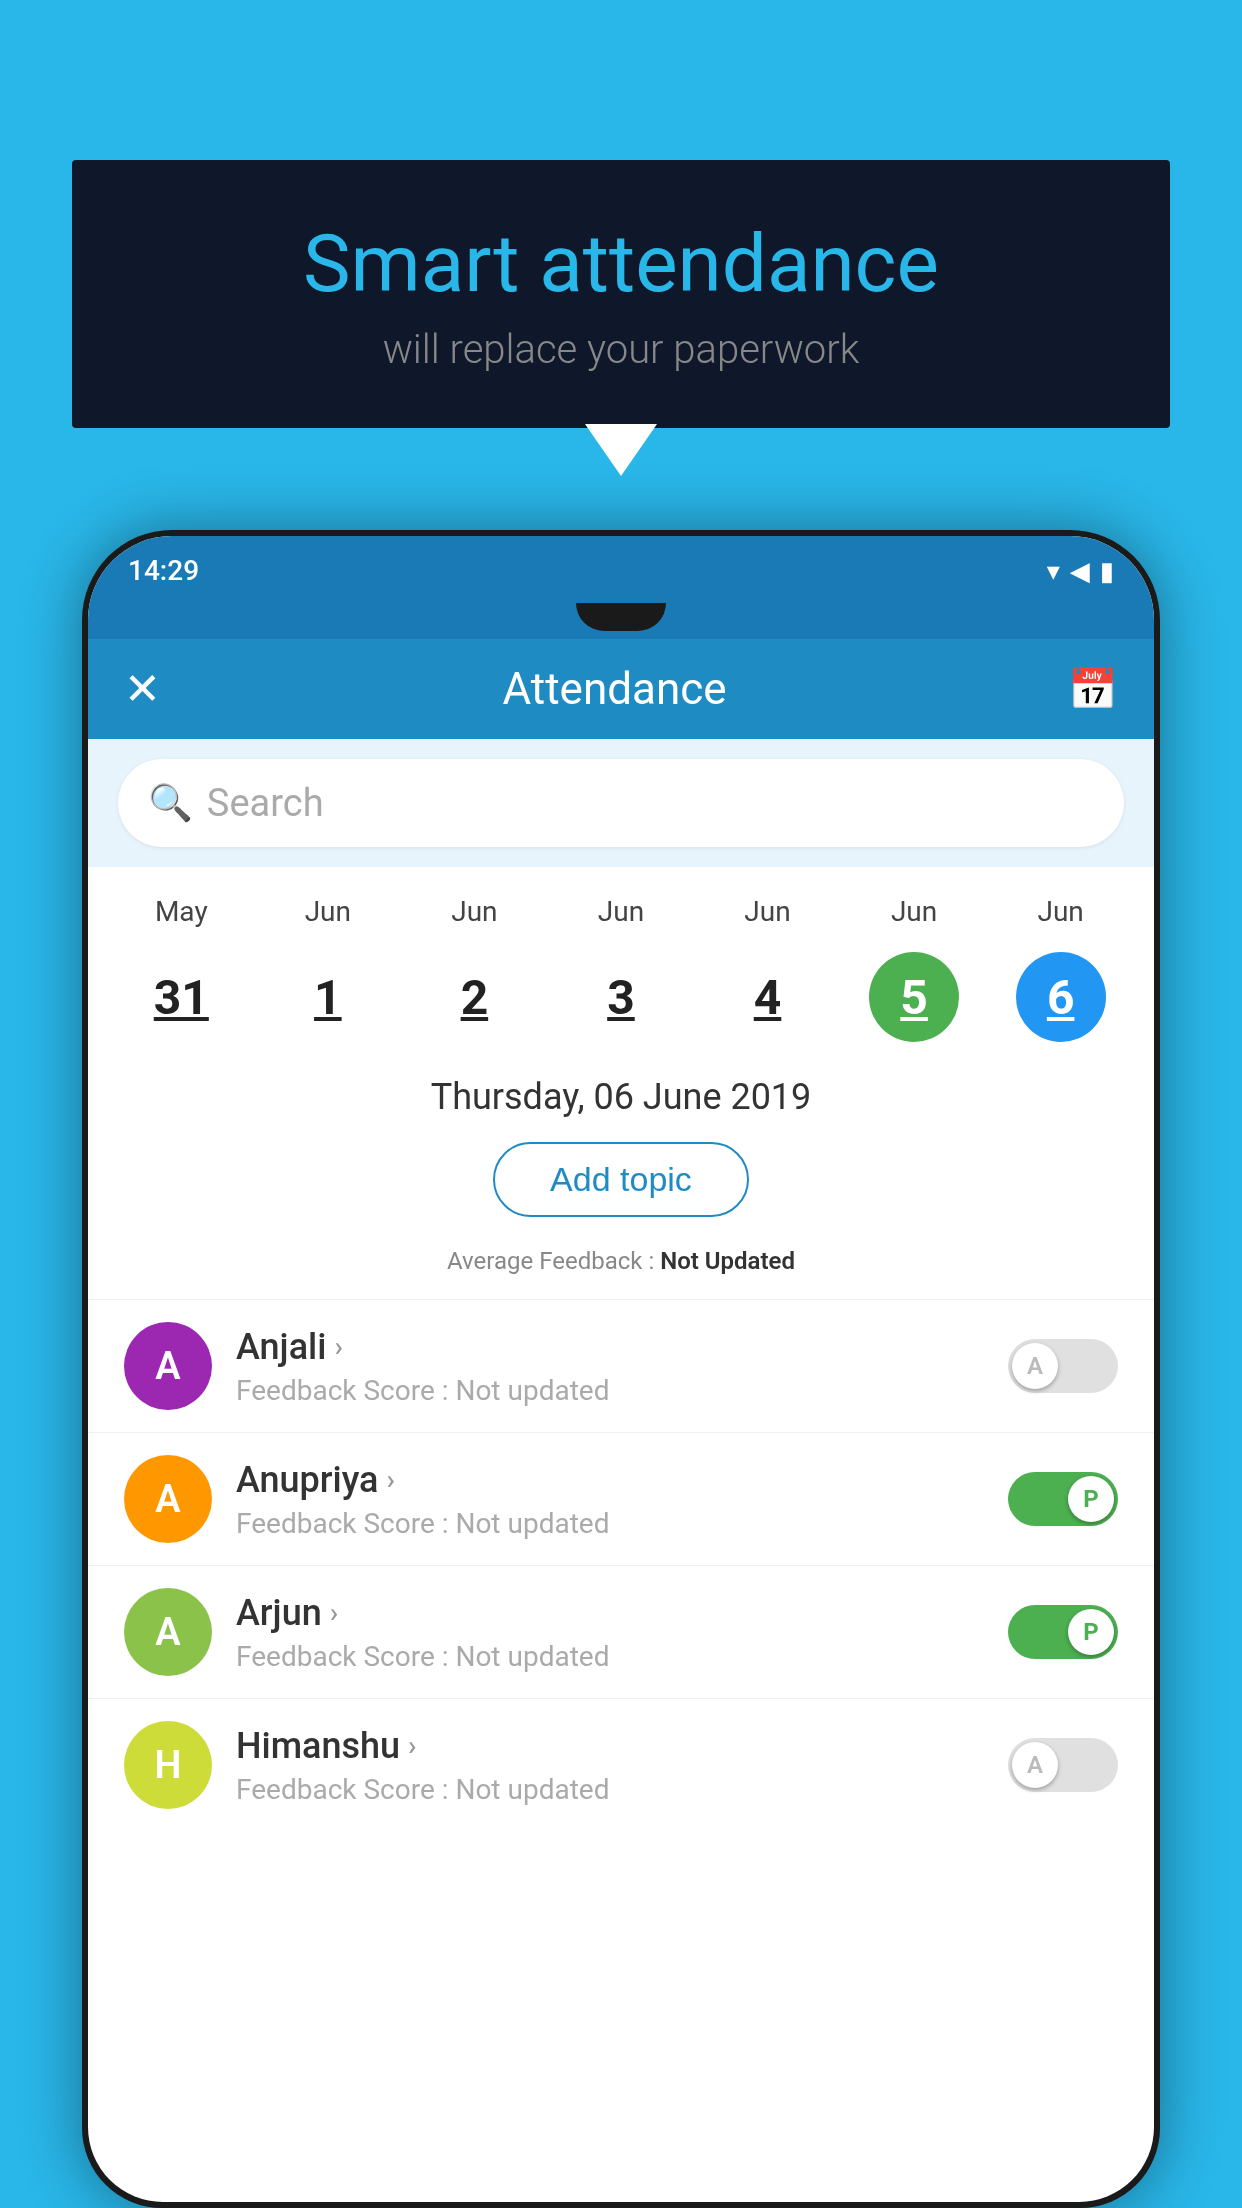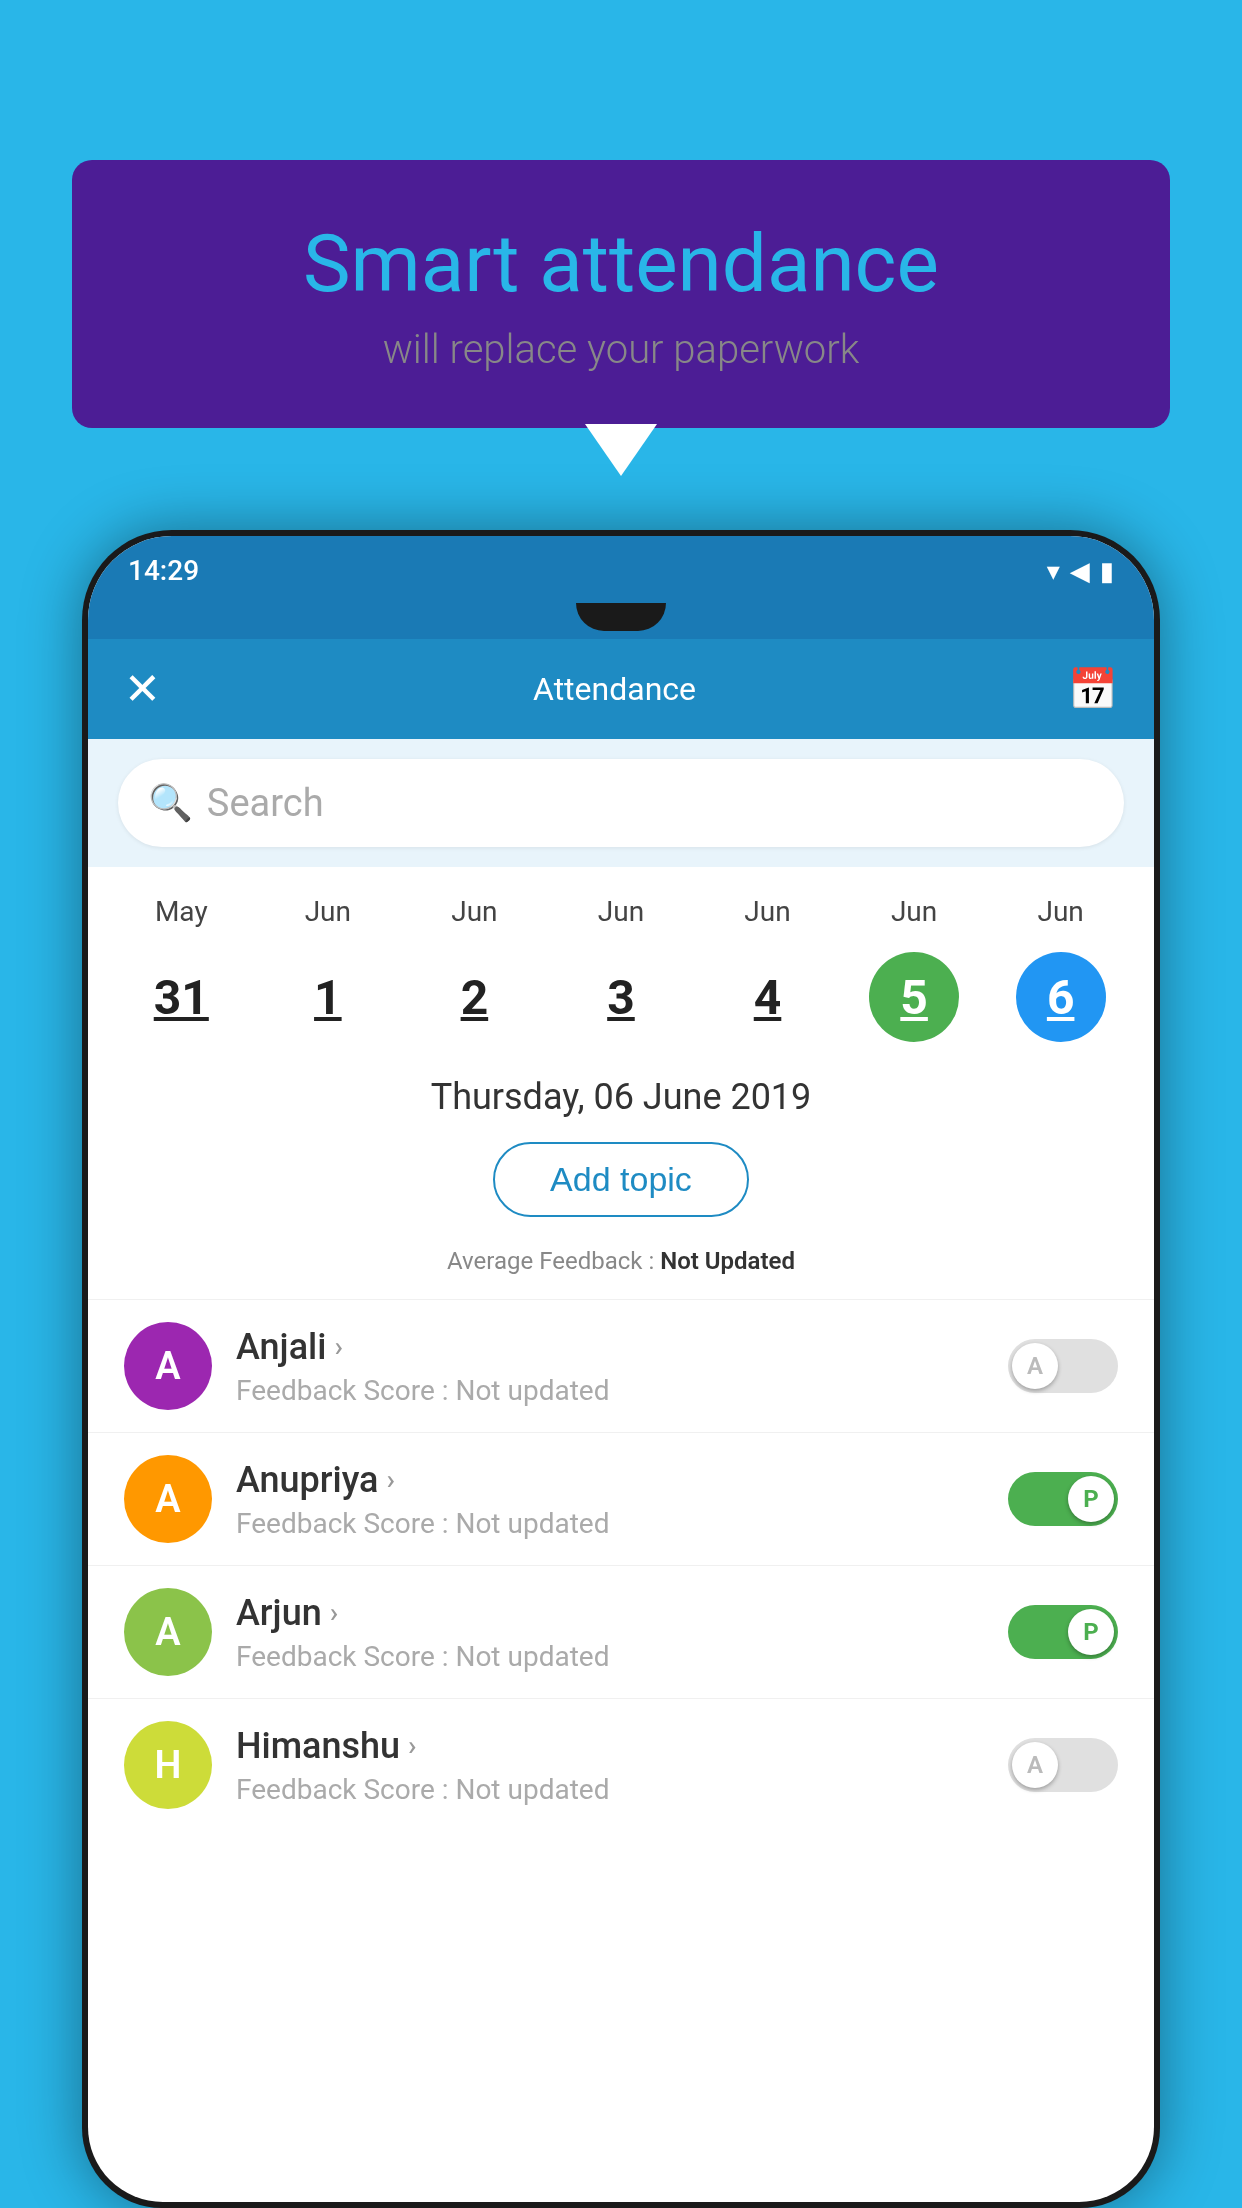--- a/index.html
+++ b/index.html
@@ -13,22 +13,22 @@
     }
 
     
     .speech-bubble-container {
       position: absolute;
       top: 160px;
       left: 72px;
       right: 72px;
     }
     .speech-bubble {
-      background: #4c1d95;
-      border-radius: 20px;
+      background: #0f172a;
+      border-radius: 4px;
       padding: 60px 50px 55px;
       text-align: center;
       position: relative;
     }
     .speech-bubble::after {
       content: '';
       position: absolute;
       bottom: -48px;
       left: 50%;
       transform: translateX(-50%);
@@ -109,21 +109,21 @@
     
     .app-header {
       background: #1e8bc3;
       padding: 24px 36px;
       display: flex;
       align-items: center;
       justify-content: space-between;
     }
     .app-header-title {
       color: white;
-      font-size: 32px;
+      font-size: 44px;
       font-weight: 400;
       flex: 1;
       text-align: center;
     }
     .header-close {
       color: white;
       font-size: 44px;
       font-weight: 300;
     }
     .header-calendar {

